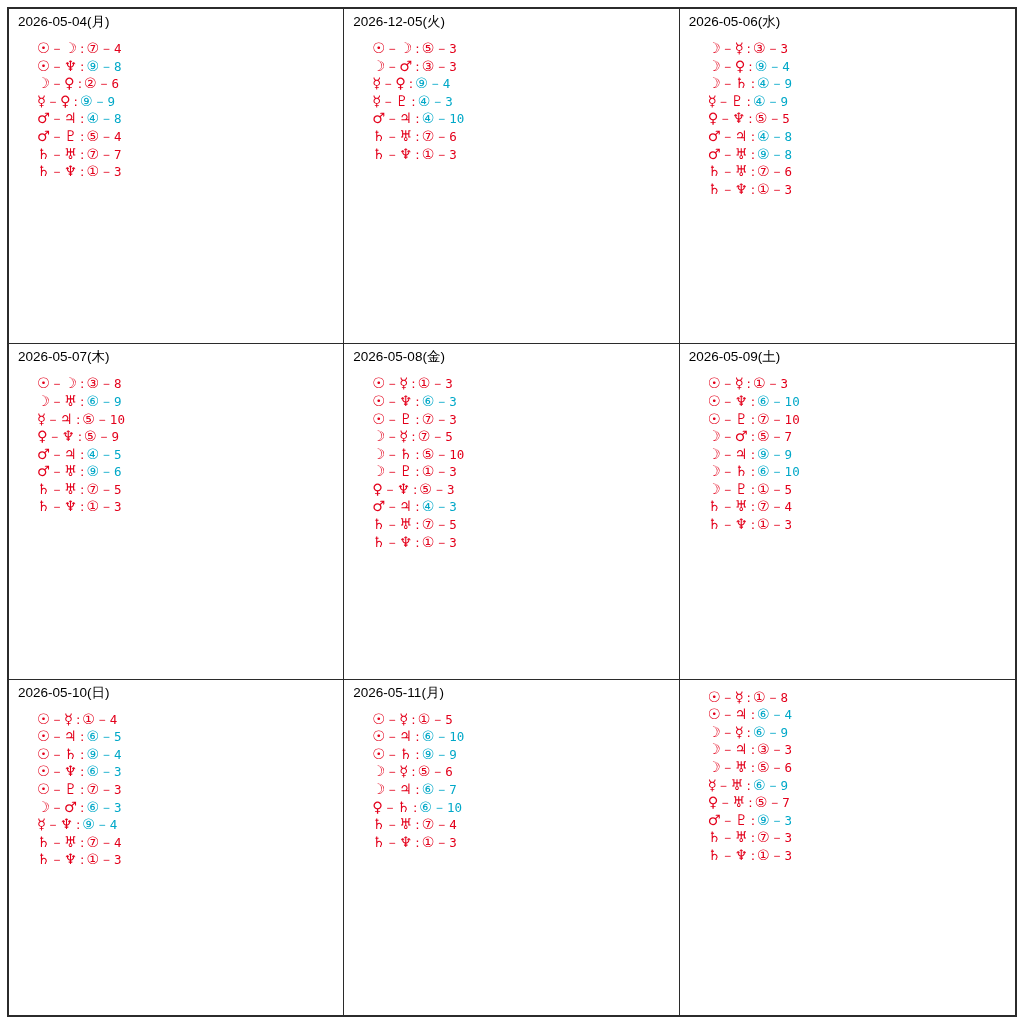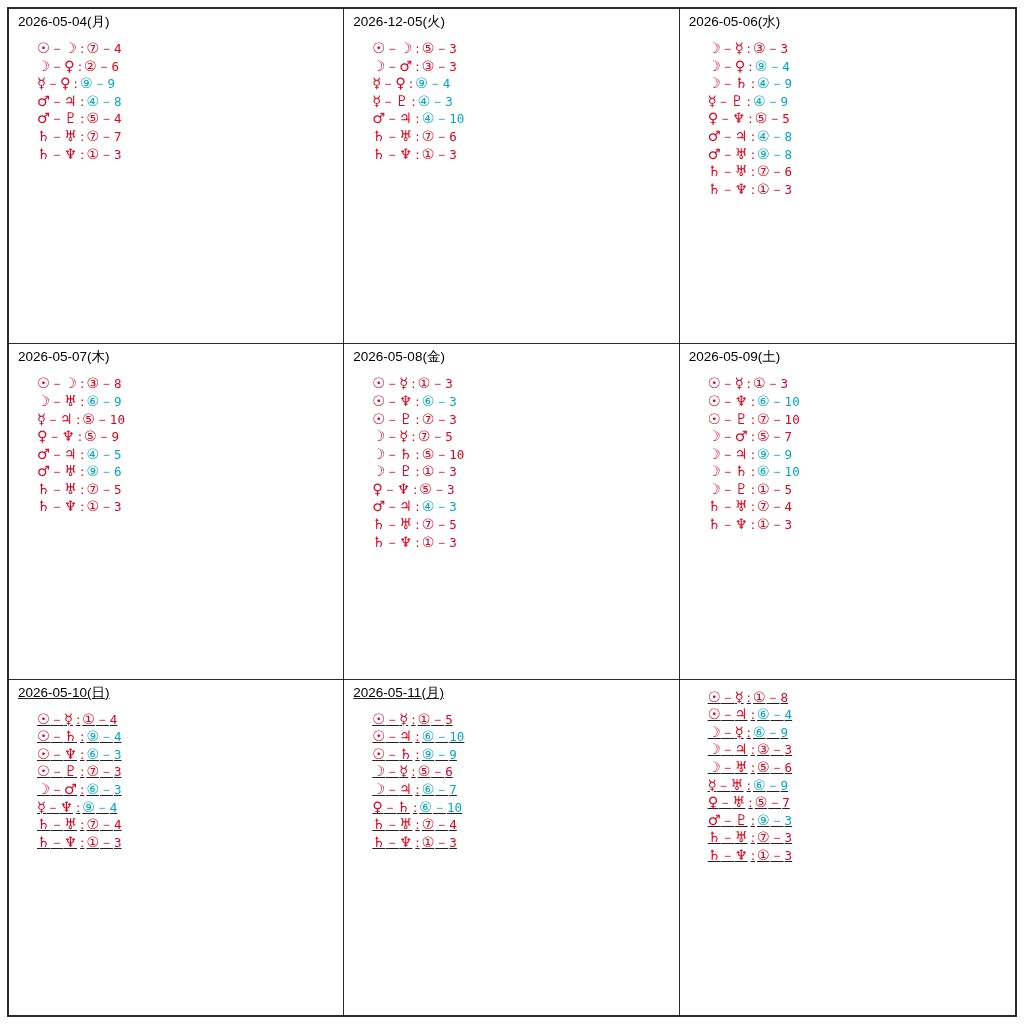--- a/index.html
+++ b/index.html
@@ -30,21 +30,21 @@
 
   .day-cell {
     border-right: 1px solid #2b2b2b;
     border-bottom: 1px solid #2b2b2b;
     box-sizing: border-box;
     position: relative;
     overflow: hidden;
     padding: 0;
   }
   .day-cell.col-last { border-right: none; }
-  .day-cell.row-last { border-bottom: none; text-decoration: underline; }
+  .day-cell.row-last { border-bottom: none; }
 
   .day-header {
     font-size: 13.5px;
     color: #000000;
     padding: 4px 0 0 9px;
     letter-spacing: 0px;
     white-space: nowrap;
   }
 
   .aspect-list {
@@ -93,20 +93,21 @@
   .c-cyan { color: #00a8c8; }
 </style>
 </head>
 <body>
 
 <div id="calendar-grid">
     <div class="day-cell">
       <div class="day-header">2026-05-04(月)</div>
       <ul class="aspect-list">
         <li class="aspect-row"><span class="pl c-red">☉</span><span class="dash c-red">－</span><span class="pl c-red">☽</span><span class="colon c-red">:</span><span class="asp c-red">⑦</span><span class="orbdash c-red">－</span><span class="orb c-red">4</span></li>
+        <li class="aspect-row"><span class="pl c-red">☉</span><span class="dash c-red">－</span><span class="pl c-red">♆</span><span class="colon c-red">:</span><span class="asp c-cyan">⑨</span><span class="orbdash c-cyan">－</span><span class="orb c-cyan">8</span></li>
         <li class="aspect-row"><span class="pl c-red">☽</span><span class="dash c-red">－</span><span class="pl c-red">♀</span><span class="colon c-red">:</span><span class="asp c-red">②</span><span class="orbdash c-red">－</span><span class="orb c-red">6</span></li>
         <li class="aspect-row"><span class="pl c-red">☿</span><span class="dash c-red">－</span><span class="pl c-red">♀</span><span class="colon c-red">:</span><span class="asp c-cyan">⑨</span><span class="orbdash c-cyan">－</span><span class="orb c-cyan">9</span></li>
         <li class="aspect-row"><span class="pl c-red">♂</span><span class="dash c-red">－</span><span class="pl c-red">♃</span><span class="colon c-red">:</span><span class="asp c-cyan">④</span><span class="orbdash c-cyan">－</span><span class="orb c-cyan">8</span></li>
         <li class="aspect-row"><span class="pl c-red">♂</span><span class="dash c-red">－</span><span class="pl c-red">♇</span><span class="colon c-red">:</span><span class="asp c-red">⑤</span><span class="orbdash c-red">－</span><span class="orb c-red">4</span></li>
         <li class="aspect-row"><span class="pl c-red">♄</span><span class="dash c-red">－</span><span class="pl c-red">♅</span><span class="colon c-red">:</span><span class="asp c-red">⑦</span><span class="orbdash c-red">－</span><span class="orb c-red">7</span></li>
         <li class="aspect-row"><span class="pl c-red">♄</span><span class="dash c-red">－</span><span class="pl c-red">♆</span><span class="colon c-red">:</span><span class="asp c-red">①</span><span class="orbdash c-red">－</span><span class="orb c-red">3</span></li>
       </ul>
     </div>
     <div class="day-cell">
       <div class="day-header">2026-12-05(火)</div>
@@ -173,20 +174,21 @@
         <li class="aspect-row"><span class="pl c-red">☽</span><span class="dash c-red">－</span><span class="pl c-red">♄</span><span class="colon c-red">:</span><span class="asp c-cyan">⑥</span><span class="orbdash c-cyan">－</span><span class="orb c-cyan">10</span></li>
         <li class="aspect-row"><span class="pl c-red">☽</span><span class="dash c-red">－</span><span class="pl c-red">♇</span><span class="colon c-red">:</span><span class="asp c-red">①</span><span class="orbdash c-red">－</span><span class="orb c-red">5</span></li>
         <li class="aspect-row"><span class="pl c-red">♄</span><span class="dash c-red">－</span><span class="pl c-red">♅</span><span class="colon c-red">:</span><span class="asp c-red">⑦</span><span class="orbdash c-red">－</span><span class="orb c-red">4</span></li>
         <li class="aspect-row"><span class="pl c-red">♄</span><span class="dash c-red">－</span><span class="pl c-red">♆</span><span class="colon c-red">:</span><span class="asp c-red">①</span><span class="orbdash c-red">－</span><span class="orb c-red">3</span></li>
       </ul>
     </div>
     <div class="day-cell row-last">
       <div class="day-header">2026-05-10(日)</div>
       <ul class="aspect-list">
         <li class="aspect-row"><span class="pl c-red">☉</span><span class="dash c-red">－</span><span class="pl c-red">☿</span><span class="colon c-red">:</span><span class="asp c-red">①</span><span class="orbdash c-red">－</span><span class="orb c-red">4</span></li>
+        <li class="aspect-row"><span class="pl c-red">☉</span><span class="dash c-red">－</span><span class="pl c-red">♃</span><span class="colon c-red">:</span><span class="asp c-cyan">⑥</span><span class="orbdash c-cyan">－</span><span class="orb c-cyan">5</span></li>
         <li class="aspect-row"><span class="pl c-red">☉</span><span class="dash c-red">－</span><span class="pl c-red">♄</span><span class="colon c-red">:</span><span class="asp c-cyan">⑨</span><span class="orbdash c-cyan">－</span><span class="orb c-cyan">4</span></li>
         <li class="aspect-row"><span class="pl c-red">☉</span><span class="dash c-red">－</span><span class="pl c-red">♆</span><span class="colon c-red">:</span><span class="asp c-cyan">⑥</span><span class="orbdash c-cyan">－</span><span class="orb c-cyan">3</span></li>
         <li class="aspect-row"><span class="pl c-red">☉</span><span class="dash c-red">－</span><span class="pl c-red">♇</span><span class="colon c-red">:</span><span class="asp c-red">⑦</span><span class="orbdash c-red">－</span><span class="orb c-red">3</span></li>
         <li class="aspect-row"><span class="pl c-red">☽</span><span class="dash c-red">－</span><span class="pl c-red">♂</span><span class="colon c-red">:</span><span class="asp c-cyan">⑥</span><span class="orbdash c-cyan">－</span><span class="orb c-cyan">3</span></li>
         <li class="aspect-row"><span class="pl c-red">☿</span><span class="dash c-red">－</span><span class="pl c-red">♆</span><span class="colon c-red">:</span><span class="asp c-cyan">⑨</span><span class="orbdash c-cyan">－</span><span class="orb c-cyan">4</span></li>
         <li class="aspect-row"><span class="pl c-red">♄</span><span class="dash c-red">－</span><span class="pl c-red">♅</span><span class="colon c-red">:</span><span class="asp c-red">⑦</span><span class="orbdash c-red">－</span><span class="orb c-red">4</span></li>
         <li class="aspect-row"><span class="pl c-red">♄</span><span class="dash c-red">－</span><span class="pl c-red">♆</span><span class="colon c-red">:</span><span class="asp c-red">①</span><span class="orbdash c-red">－</span><span class="orb c-red">3</span></li>
       </ul>
     </div>
     <div class="day-cell row-last">

